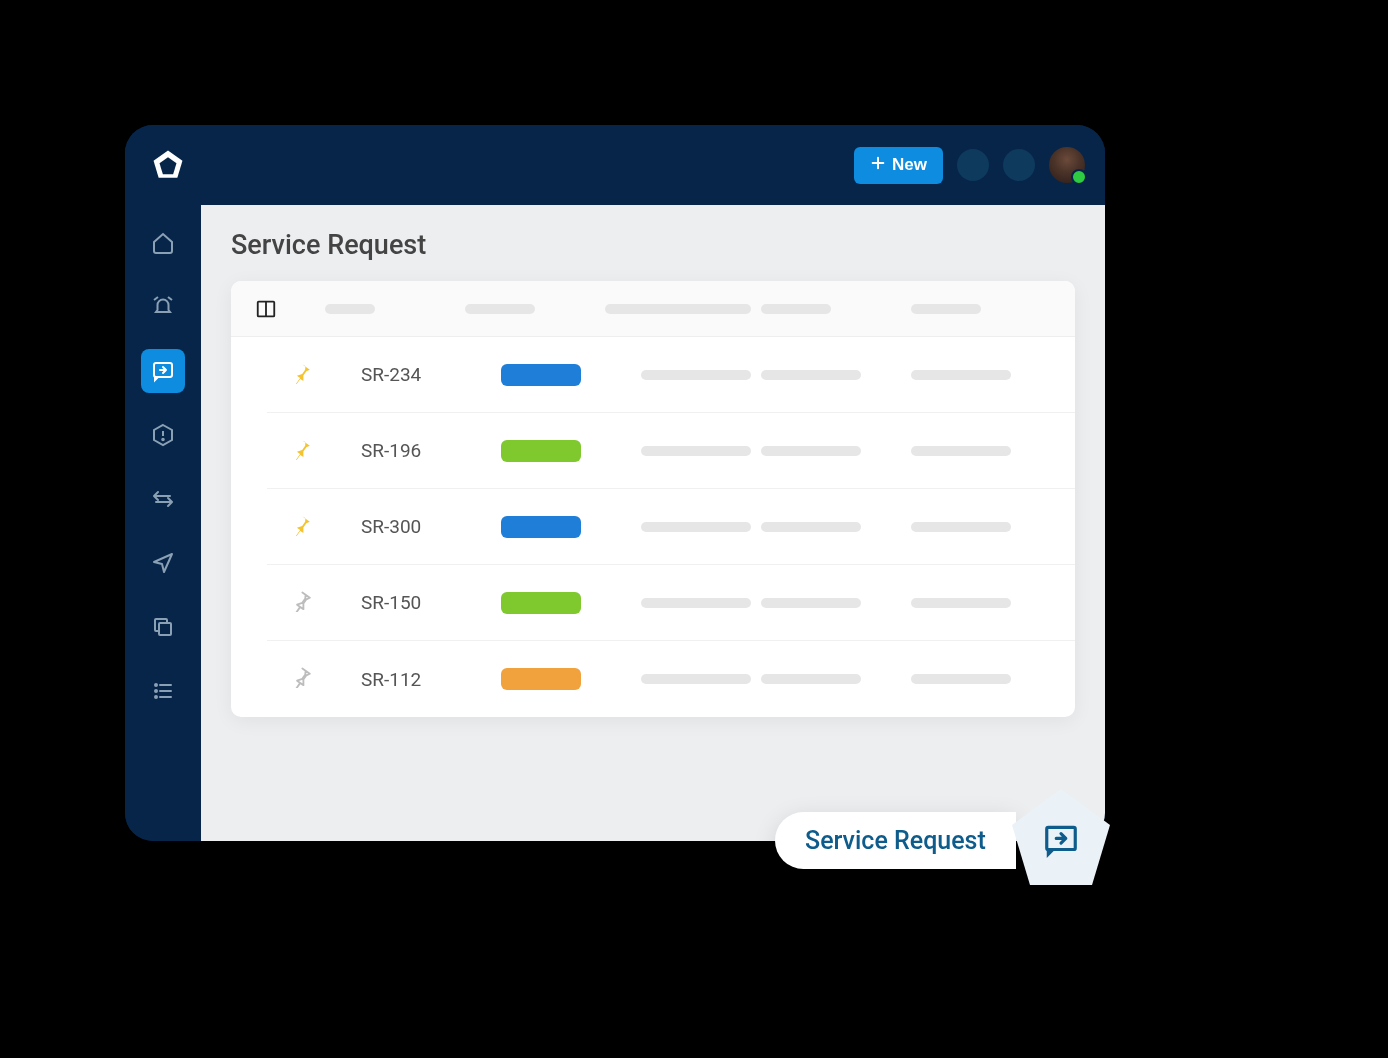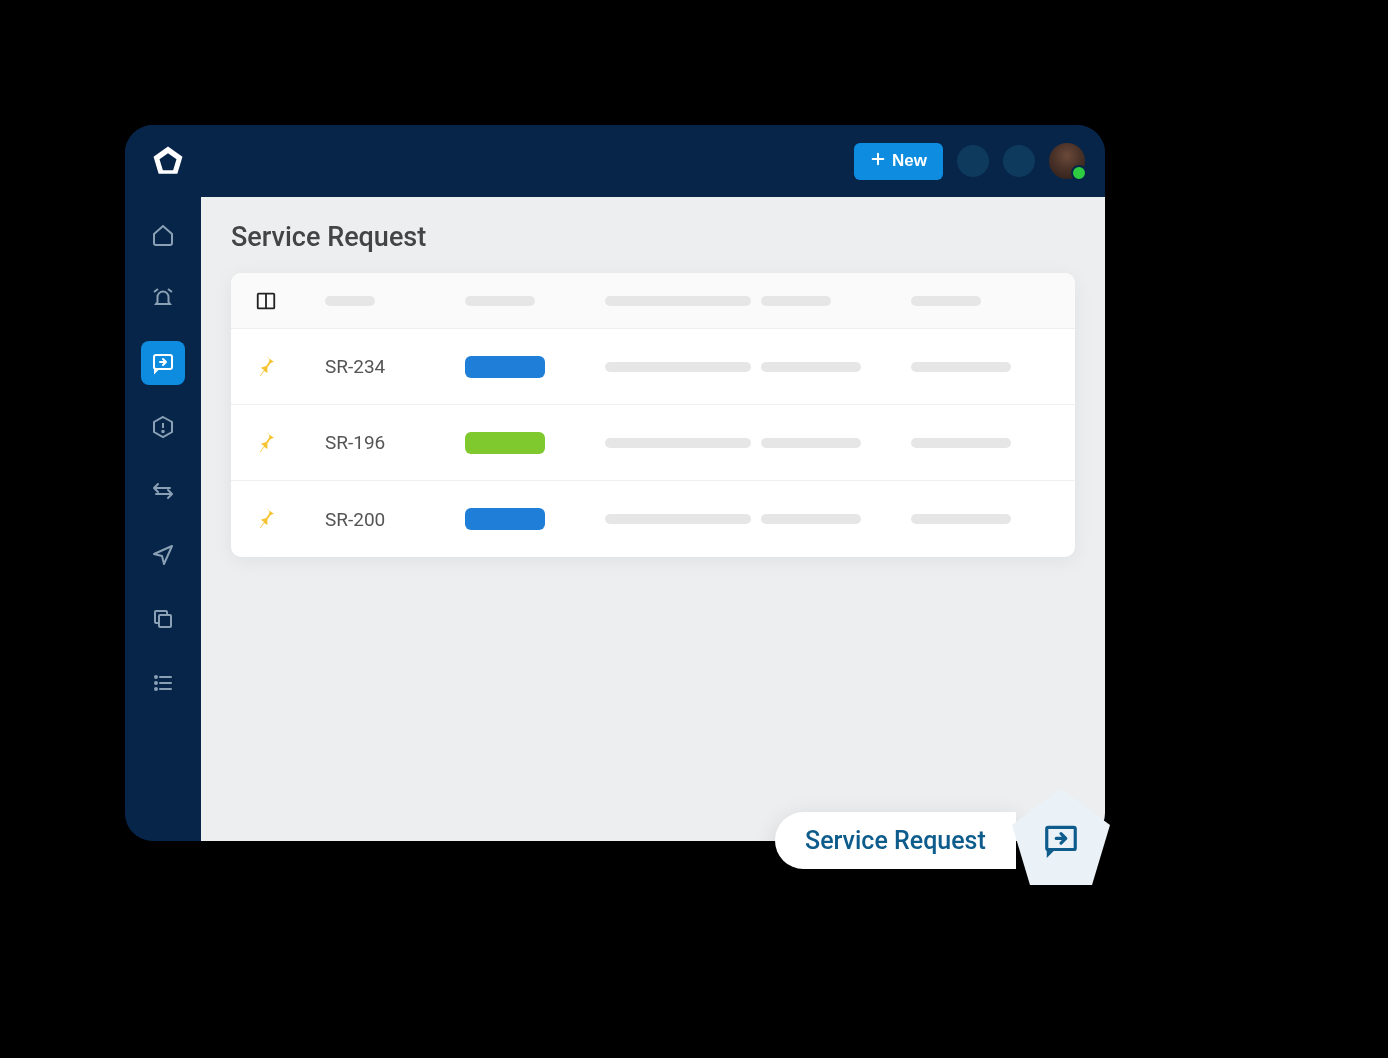--- a/index.html
+++ b/index.html
@@ -15,21 +15,21 @@
     left: 125px;
     top: 125px;
     width: 980px;
     height: 716px;
     background: #072549;
     border-radius: 28px;
     overflow: hidden;
     box-shadow: 0 20px 60px rgba(0,0,0,0.5);
   }
   .topbar {
-    height: 72px;
+    height: 80px;
     display: flex;
     align-items: center;
     padding: 0 20px;
     background: #072549;
   }
   .logo {
     width: 34px;
     height: 34px;
     margin-left: 6px;
   }
@@ -126,20 +126,21 @@
     gap: 10px;
   }
   .table-header {
     height: 56px;
     background: #fafafa;
     border-bottom: 1px solid #eee;
   }
   .table-row {
     height: 76px;
     border-bottom: 1px solid #f0f0f0;
+    margin-left: 36px;
   }
   .table-row:last-child { border-bottom: none; }
   .col-icon svg { display: block; }
   .ph {
     height: 10px;
     background: #e6e6e6;
     border-radius: 5px;
   }
   .ph-sm { width: 50px; }
   .ph-md { width: 70px; }
@@ -314,23 +315,47 @@
                 <div class="status-pill status-green"></div>
               </div>
               <div class="ph ph-lg"></div>
               <div class="ph ph-col"></div>
               <div class="ph ph-col"></div>
             </div>
             <div class="table-row">
               <div><svg class="pin-icon" viewBox="0 0 24 24">
                   <path d="M14 3l7 7-4 1-4 4-1 6-3-3-6 6 0-1 6-6-3-3 6-1 4-4 1-4z" fill="#f4c430" transform="rotate(-10 12 12)"></path>
                 </svg></div>
-              <div class="sr-id">SR-200</div>
+              <div class="sr-id">SR-300</div>
               <div>
                 <div class="status-pill status-blue"></div>
+              </div>
+              <div class="ph ph-lg"></div>
+              <div class="ph ph-col"></div>
+              <div class="ph ph-col"></div>
+            </div>
+            <div class="table-row">
+              <div><svg class="pin-icon" viewBox="0 0 24 24" fill="none" stroke="#bdbdbd" stroke-width="2" stroke-linejoin="round">
+                  <path d="M14 3l7 7-4 1-4 4-1 6-3-3-6 6 6-6-3-3 6-1 4-4 1-4z" transform="rotate(-10 12 12)"></path>
+                </svg></div>
+              <div class="sr-id">SR-150</div>
+              <div>
+                <div class="status-pill status-green"></div>
+              </div>
+              <div class="ph ph-lg"></div>
+              <div class="ph ph-col"></div>
+              <div class="ph ph-col"></div>
+            </div>
+            <div class="table-row">
+              <div><svg class="pin-icon" viewBox="0 0 24 24" fill="none" stroke="#bdbdbd" stroke-width="2" stroke-linejoin="round">
+                  <path d="M14 3l7 7-4 1-4 4-1 6-3-3-6 6 6-6-3-3 6-1 4-4 1-4z" transform="rotate(-10 12 12)"></path>
+                </svg></div>
+              <div class="sr-id">SR-112</div>
+              <div>
+                <div class="status-pill status-orange"></div>
               </div>
               <div class="ph ph-lg"></div>
               <div class="ph ph-col"></div>
               <div class="ph ph-col"></div>
             </div>
           </div>
       </div>
     </main>
   </div>
 </div>

